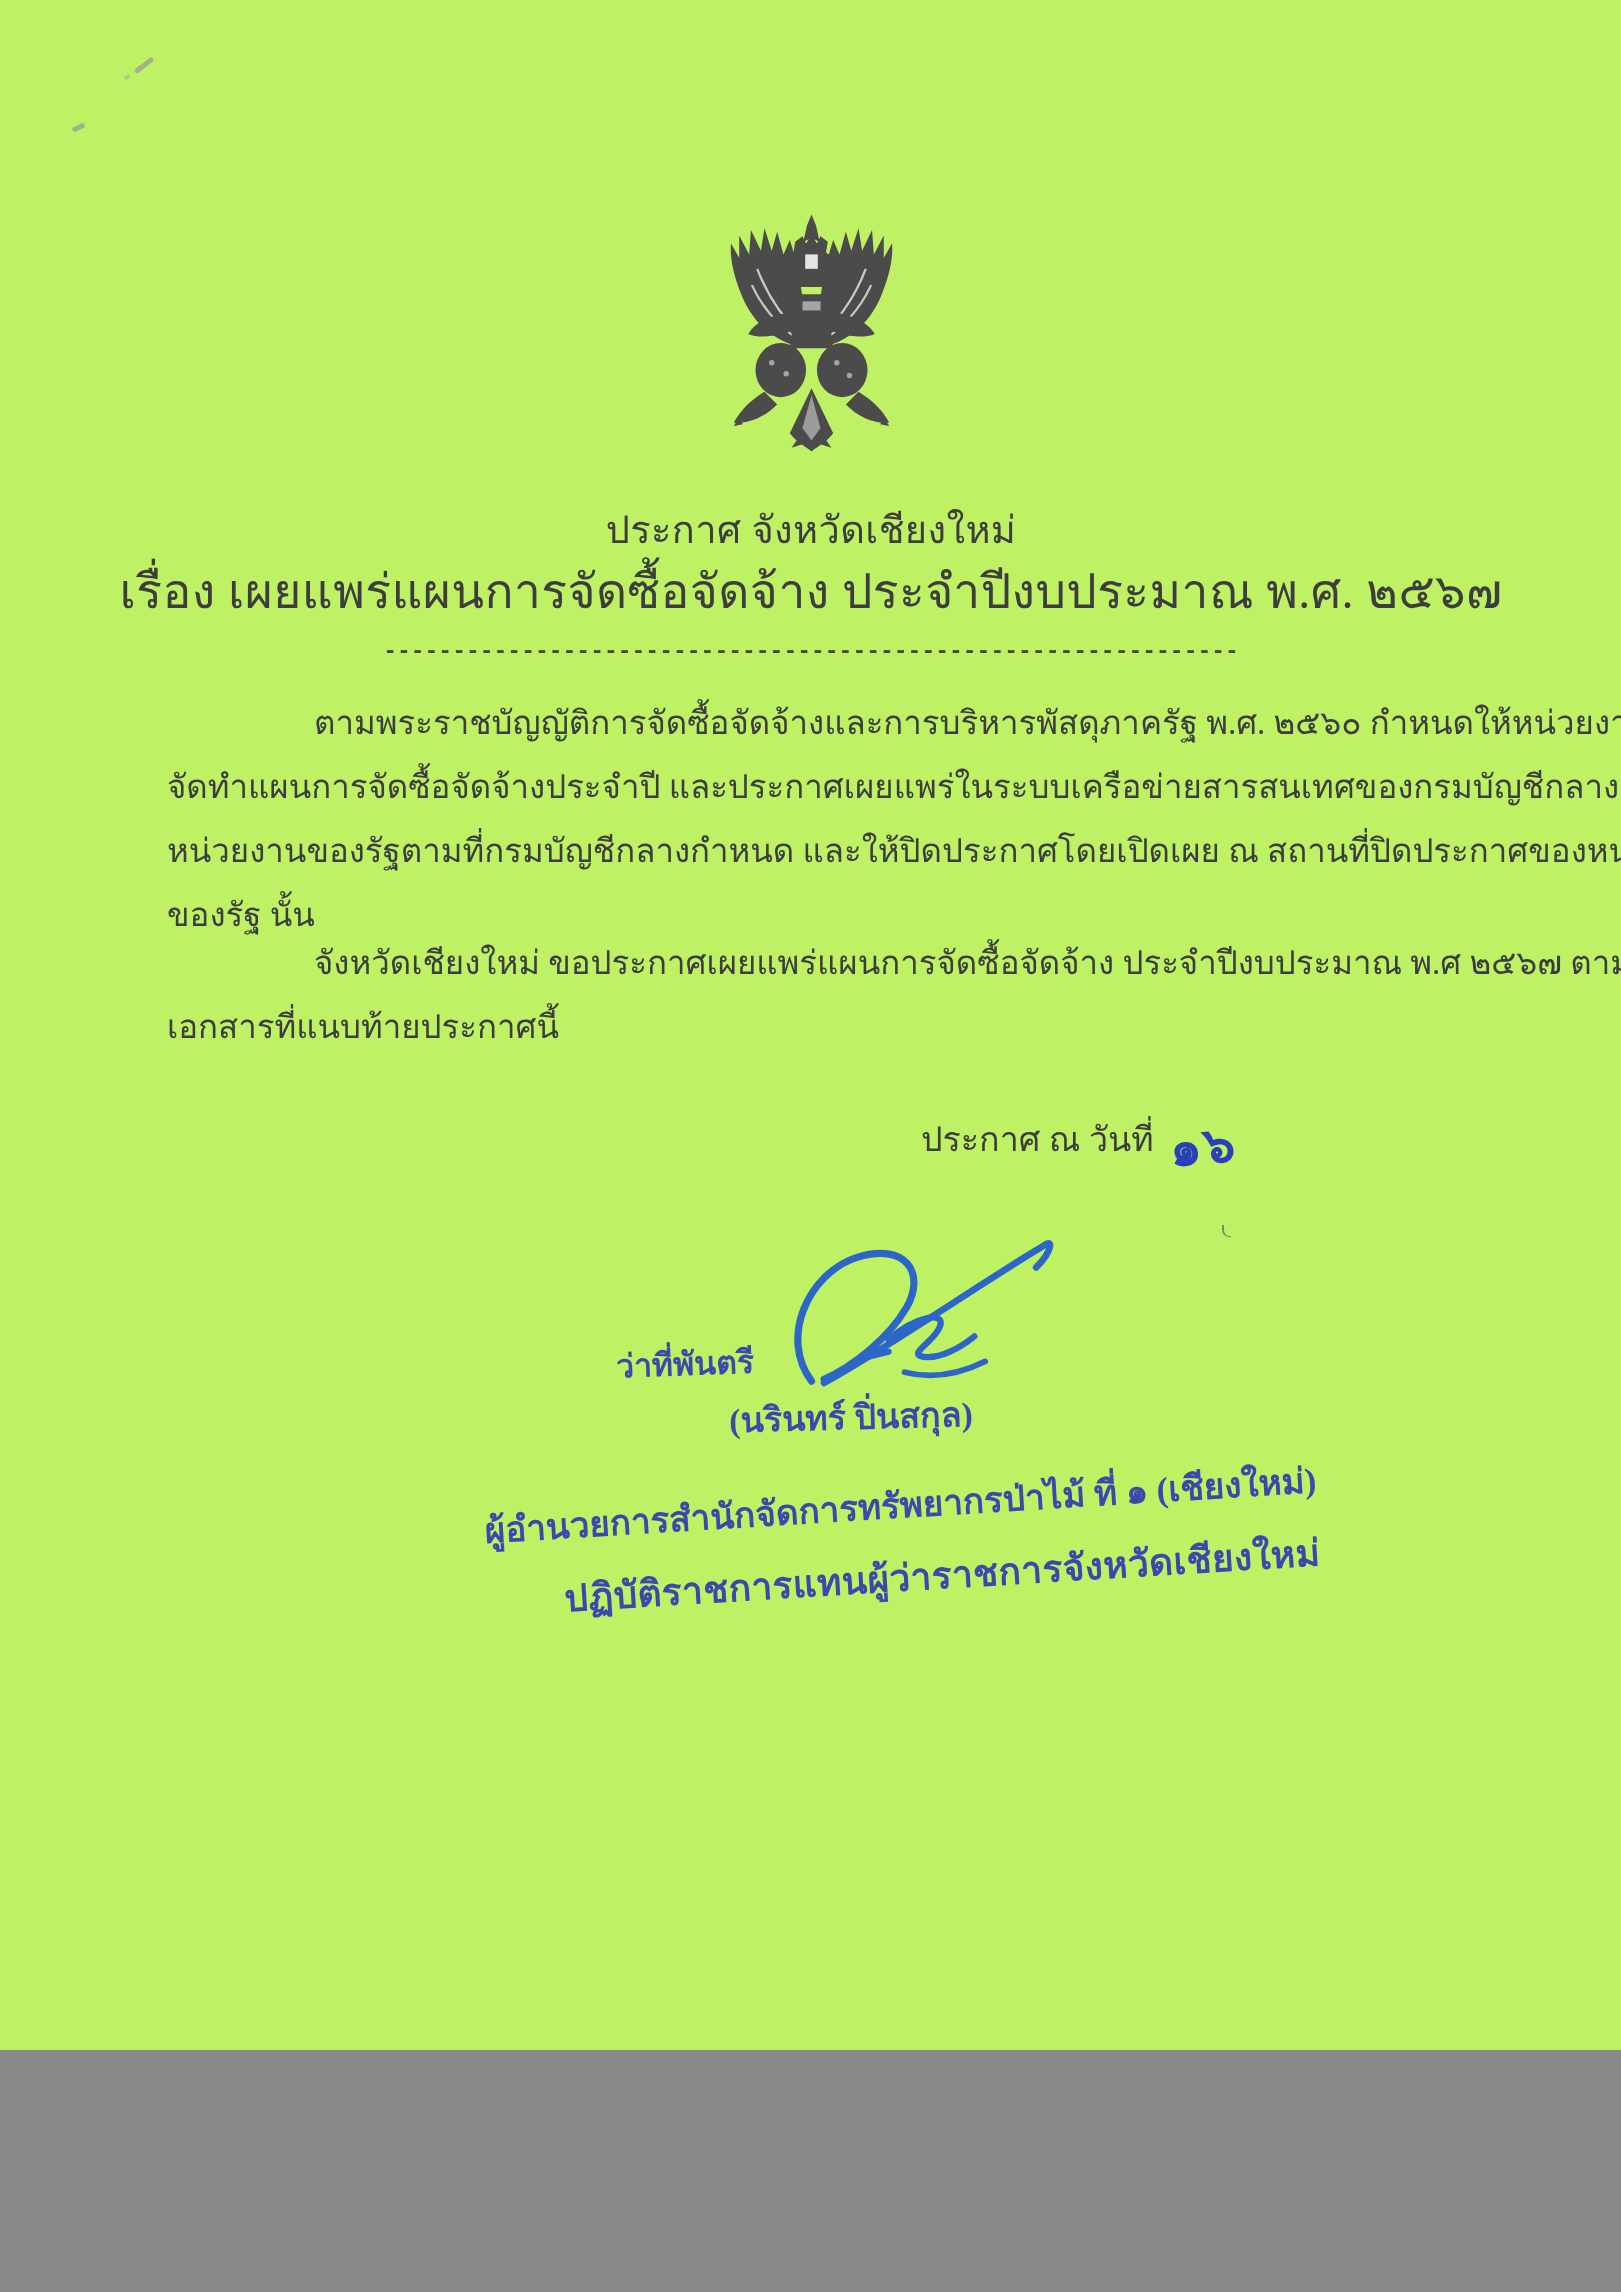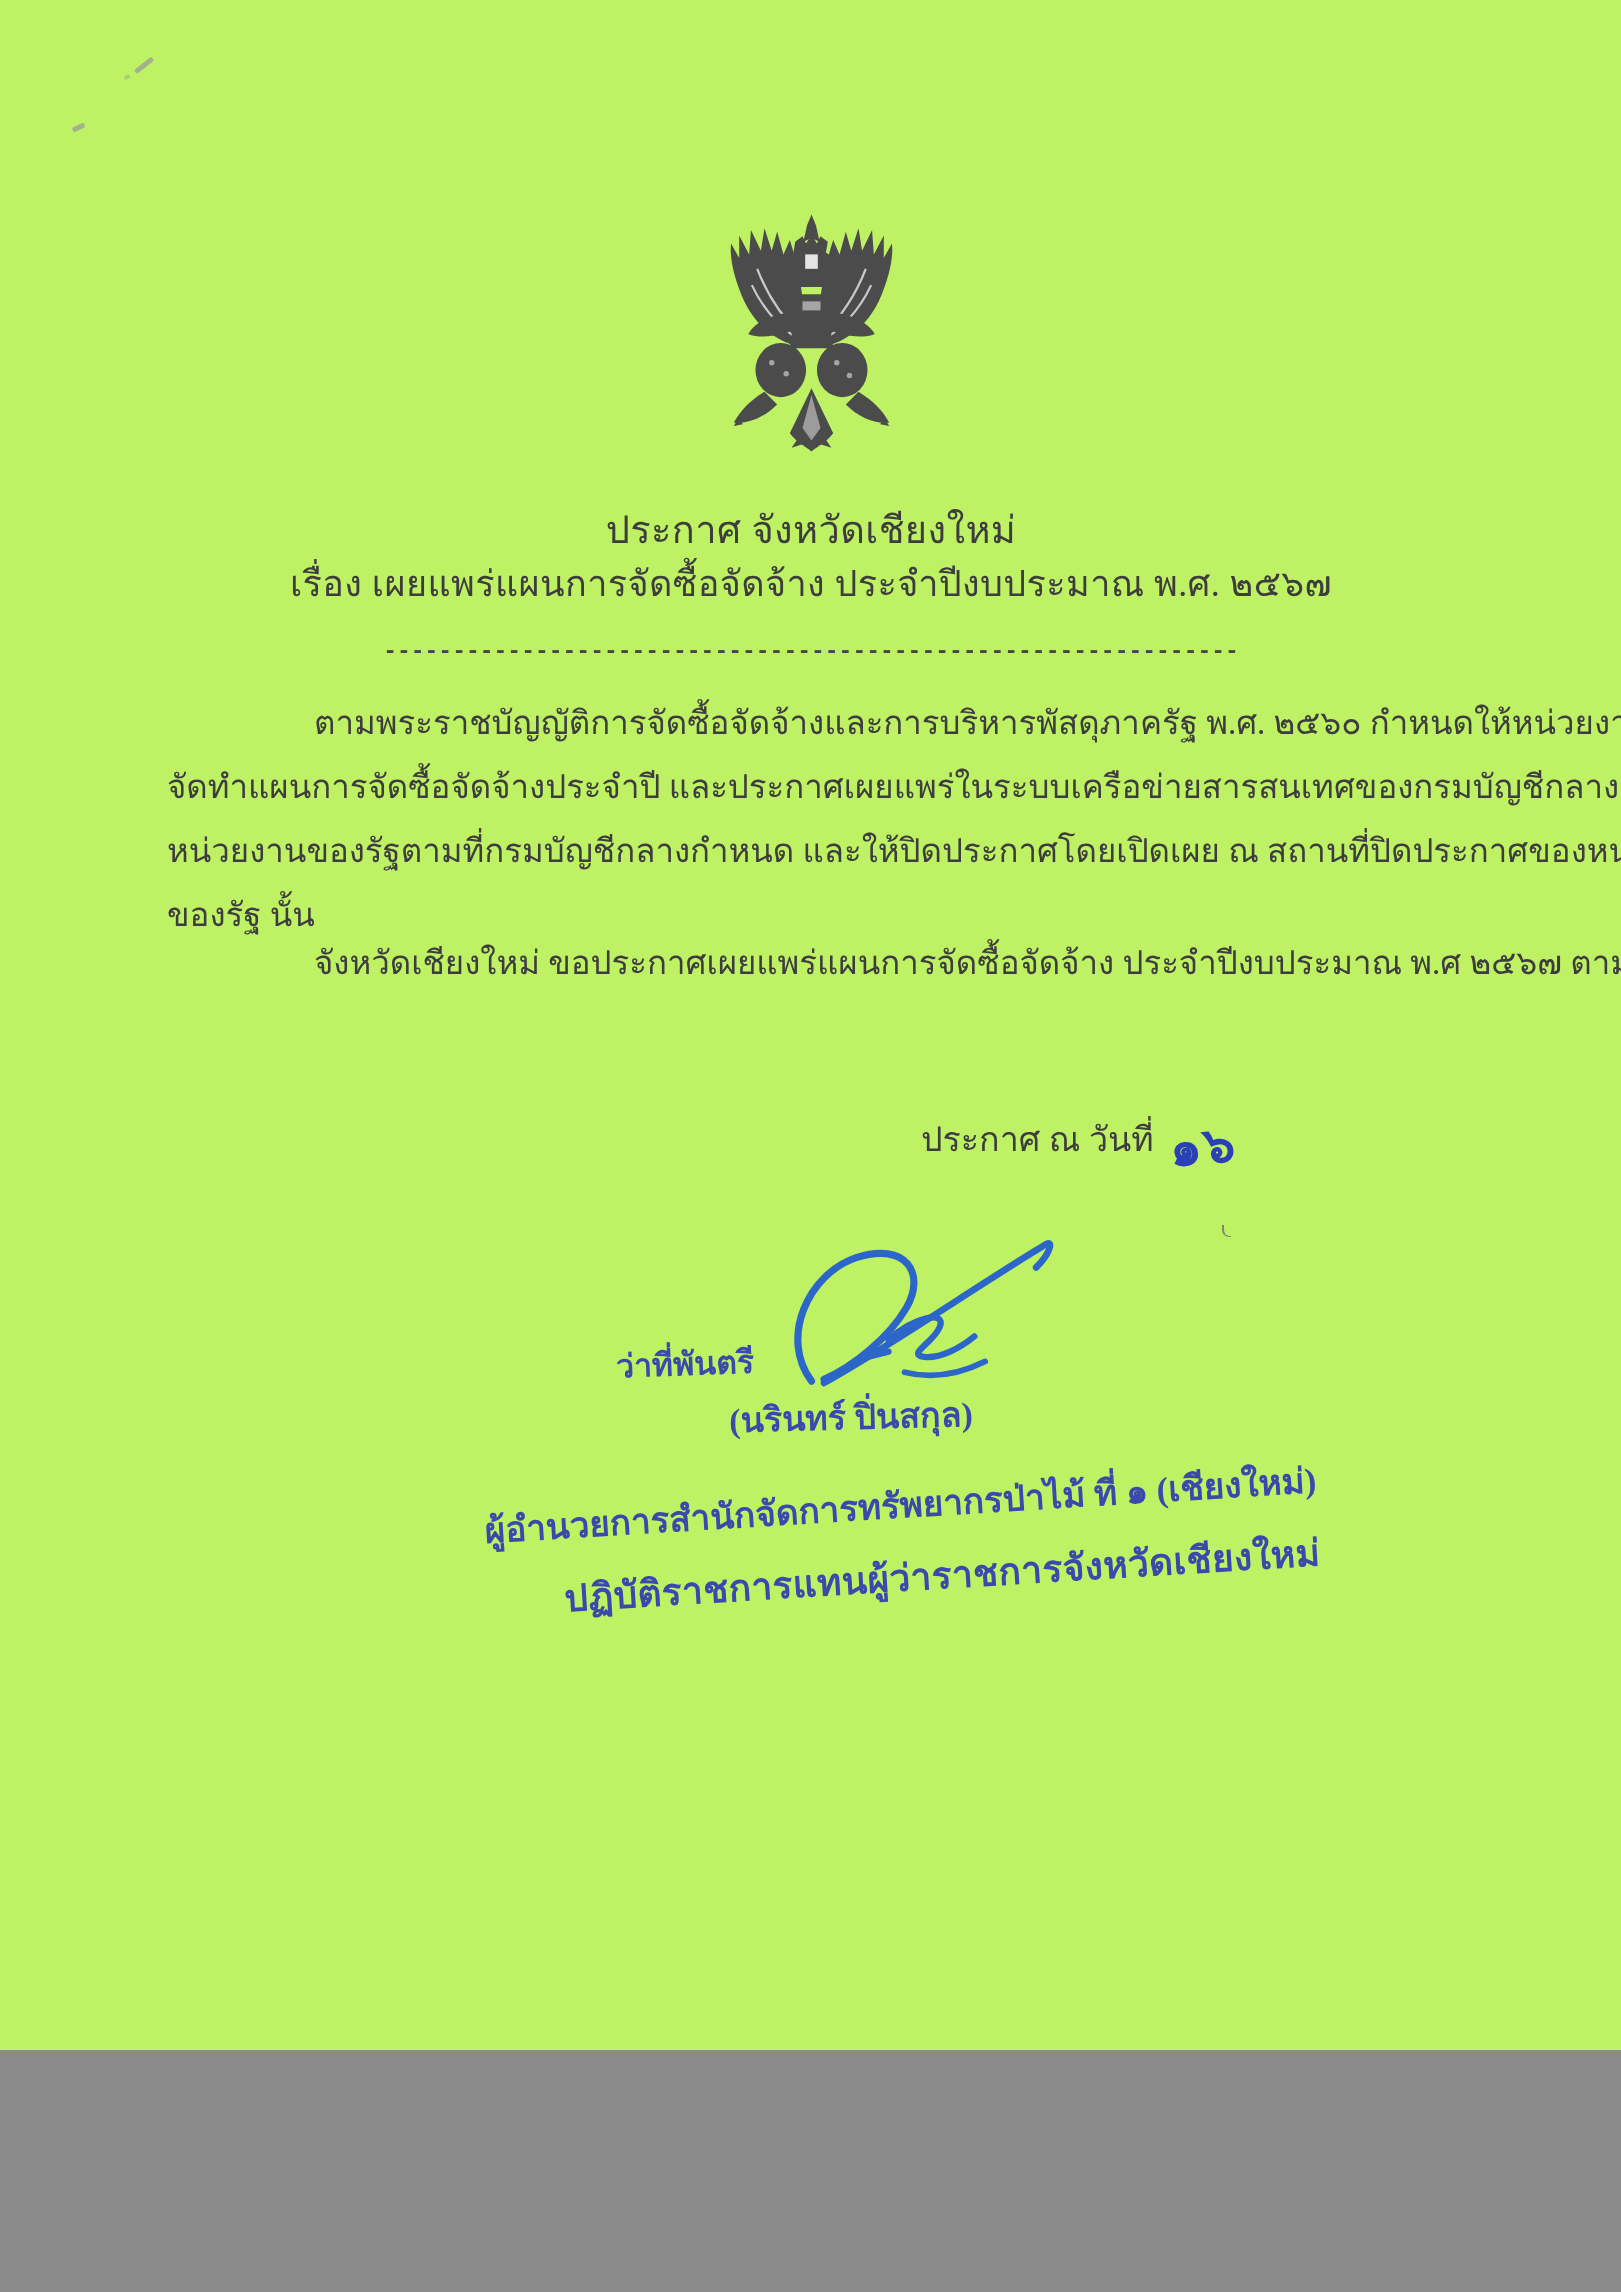--- a/index.html
+++ b/index.html
@@ -19,21 +19,21 @@
   .smudge-3{left:1222px;top:1225px;width:7.2px;height:10.7px;border-left:2.7px solid #6f6f6f;border-bottom:1.8px solid #6f6f6f;border-radius:0 0 0 7.2px;background:transparent;opacity:.8;}
 
   .emblem{position:absolute;left:712px;top:211px;width:199px;height:244px;}
 
   .title{
     position:absolute;left:0;right:0;text-align:center;
     font-size:38px;line-height:1.25;color:#3d3d3d;
     letter-spacing:0.4px;white-space:nowrap;
   }
   .title-1{top:507px;}
-  .title-2{top:562px;font-size:36px;}
+  .title-2{top:562px;font-size:48px;}
 
   .sep{
     position:absolute;left:0;right:0;top:639px;text-align:center;
     font-family:"Liberation Mono", monospace;
     font-size:23px;font-weight:bold;letter-spacing:0px;color:#464646;
     white-space:nowrap;
   }
 
   .para{
     position:absolute;left:167px;width:1308px;
@@ -140,20 +140,21 @@
   <div class="sep">--------------------------------------------------------------</div>
 
   <div class="para para-1">
       <div class="line">ตามพระราชบัญญัติการจัดซื้อจัดจ้างและการบริหารพัสดุภาครัฐ พ.ศ. ๒๕๖๐ กำหนดให้หน่วยงานของรัฐ</div>
       <div class="line">จัดทำแผนการจัดซื้อจัดจ้างประจำปี และประกาศเผยแพร่ในระบบเครือข่ายสารสนเทศของกรมบัญชีกลางและของ</div>
       <div class="line">หน่วยงานของรัฐตามที่กรมบัญชีกลางกำหนด และให้ปิดประกาศโดยเปิดเผย ณ สถานที่ปิดประกาศของหน่วยงาน</div>
       <div class="line">ของรัฐ นั้น</div>
     </div>
   <div class="para para-2">
       <div class="line">จังหวัดเชียงใหม่ ขอประกาศเผยแพร่แผนการจัดซื้อจัดจ้าง ประจำปีงบประมาณ พ.ศ ๒๕๖๗ ตาม</div>
+      <div class="line">เอกสารที่แนบท้ายประกาศนี้</div>
     </div>
 
   <div class="date-line">
     <span>ประกาศ ณ วันที่</span>
     <span class="date-day">๑๖</span>
   </div>
 
   <div class="sig-rank">ว่าที่พันตรี</div>
 
   <svg class="sig-svg" viewBox="0 0 336 200" xmlns="http://www.w3.org/2000/svg">

